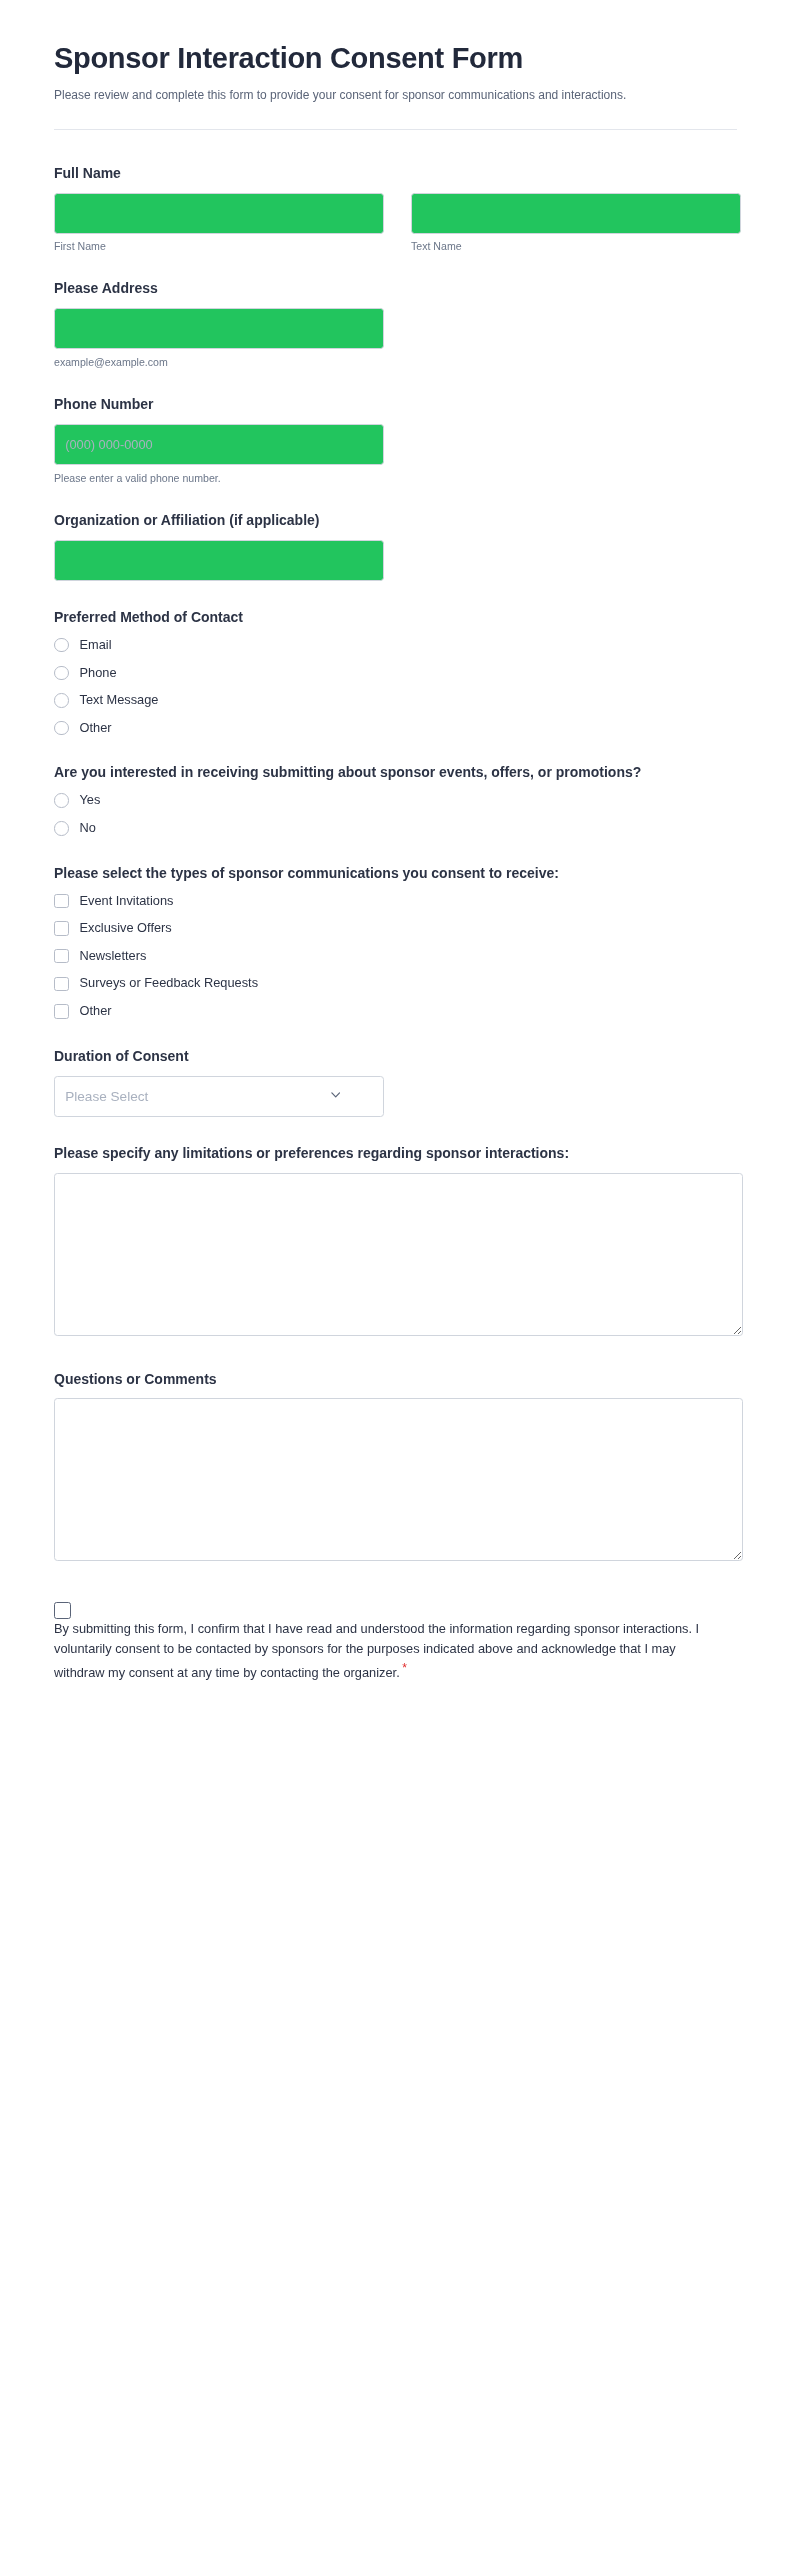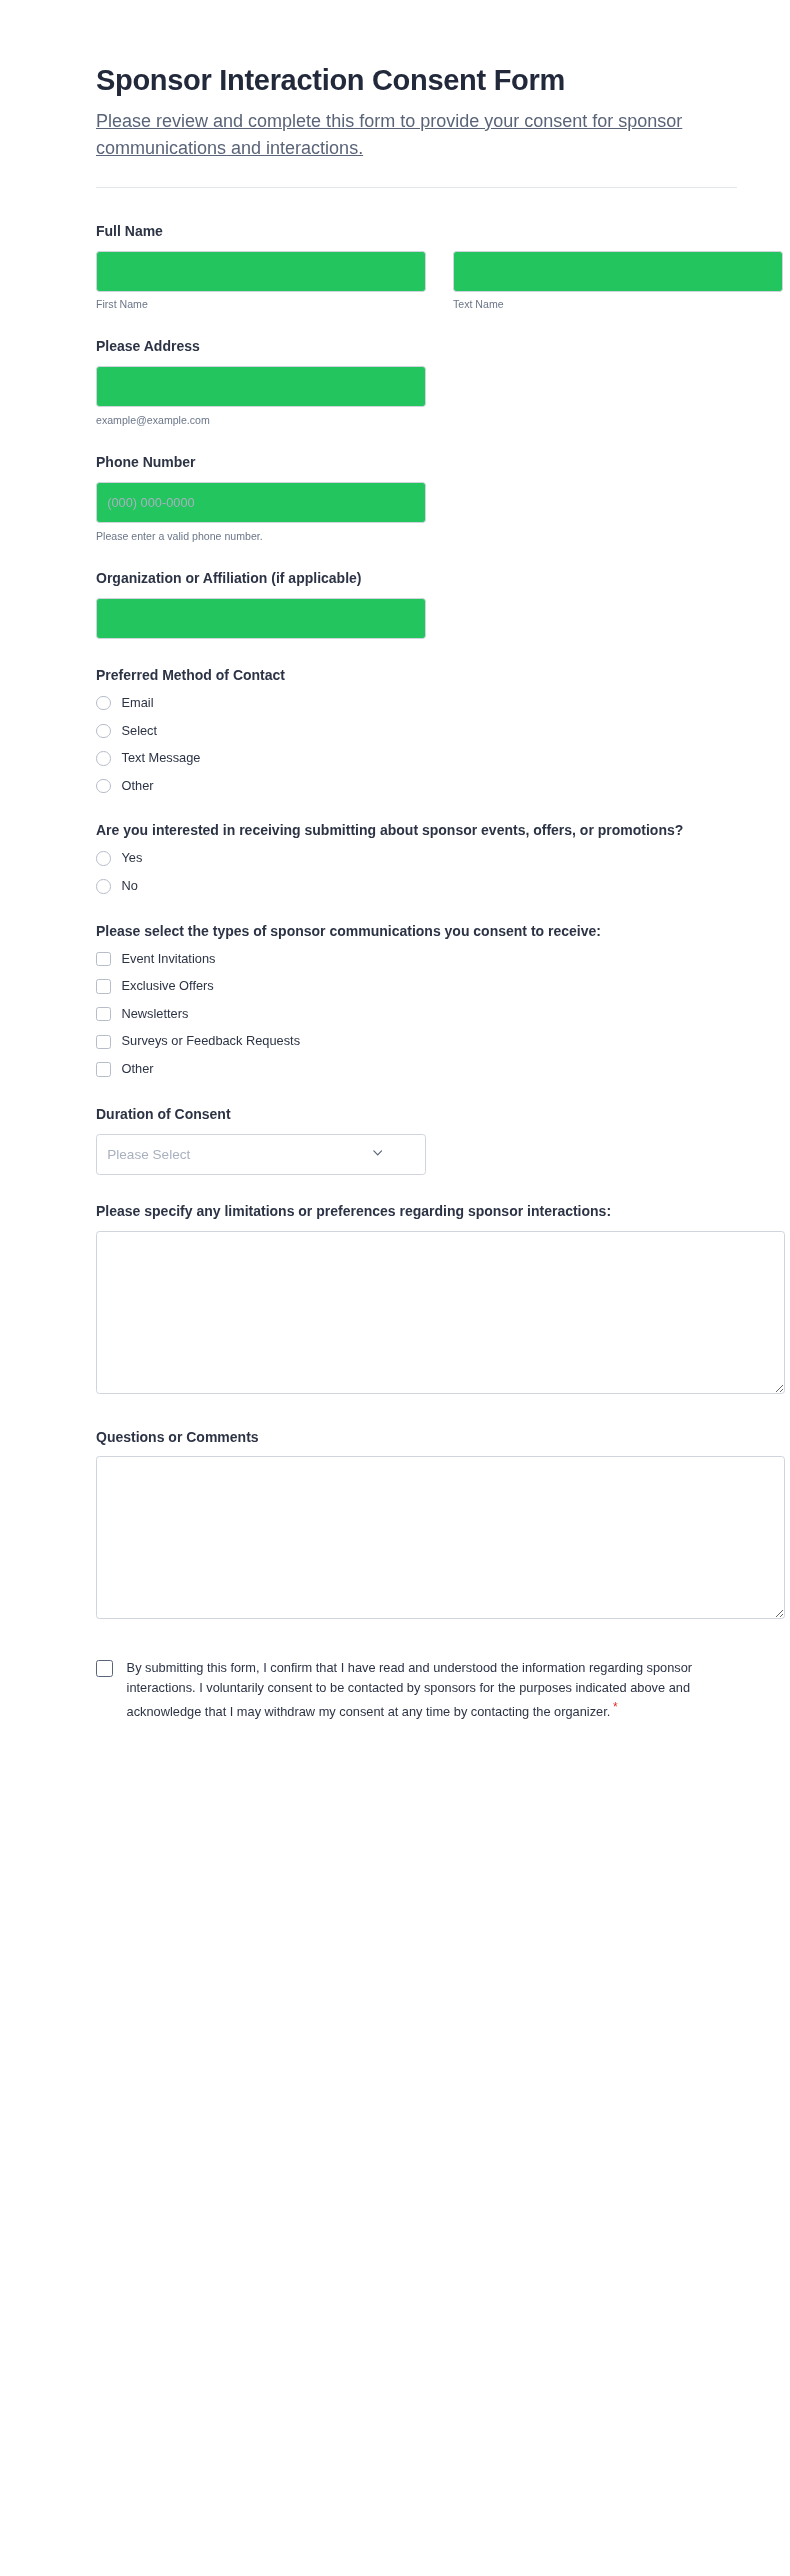--- a/index.html
+++ b/index.html
@@ -14,39 +14,37 @@
     color: #2c3345;
     -webkit-font-smoothing: antialiased;
   }
   .page {
     width: 791px;
     min-height: 2576px;
     background: #ffffff;
     position: relative;
   }
   .form-wrap {
-    padding: 63px 54px 0 54px;
-    margin-left: 42px;
+    padding: 41px 54px 0 54px;
   }
   .form-title {
     font-size: 29px;
     line-height: 1.2;
     font-weight: bold;
     color: #22293b;
     margin: 0 0 10.2px 0;
     letter-spacing: -0.3px;
   }
   .form-subtitle {
-    font-size: 18px;
+    font-size: 12px;
     line-height: 1.5;
     color: #5a6478;
     margin: 0 0 25.5px 0;
     max-width: 595px;
     font-weight: normal;
-    text-decoration: underline;
   }
   .divider {
     height: 0.9px;
     background: #e3e6ec;
     border: 0;
     margin: 0 0 34px 0;
   }
   .field-block {
     margin-bottom: 27px;
   }
@@ -159,20 +157,21 @@
     font-family: "Liberation Sans", sans-serif;
     color: #2c3345;
     outline: none;
     resize: vertical;
   }
   .consent-block {
     display: flex;
     align-items: flex-start;
     margin-top: 39px;
     max-width: 646px;
+    flex-direction: column;
   }
   .consent-check {
     width: 17px;
     height: 17px;
     border: 1.3px solid #5a6478;
     border-radius: 2.6px;
     background: #fff;
     flex: 0 0 auto;
     margin-right: 13.6px;
     margin-top: 1.7px;
@@ -233,21 +232,21 @@
 
     <div class="field-block">
       <div class="field-label">Preferred Method of Contact</div>
       <div class="option-group">
         <div class="radio-row">
           <span class="radio-mark"></span>
           <span class="opt-label">Email</span>
         </div>
         <div class="radio-row">
           <span class="radio-mark"></span>
-          <span class="opt-label">Select</span>
+          <span class="opt-label">Phone</span>
         </div>
         <div class="radio-row">
           <span class="radio-mark"></span>
           <span class="opt-label">Text Message</span>
         </div>
         <div class="radio-row">
           <span class="radio-mark"></span>
           <span class="opt-label">Other</span>
         </div>
       </div>

